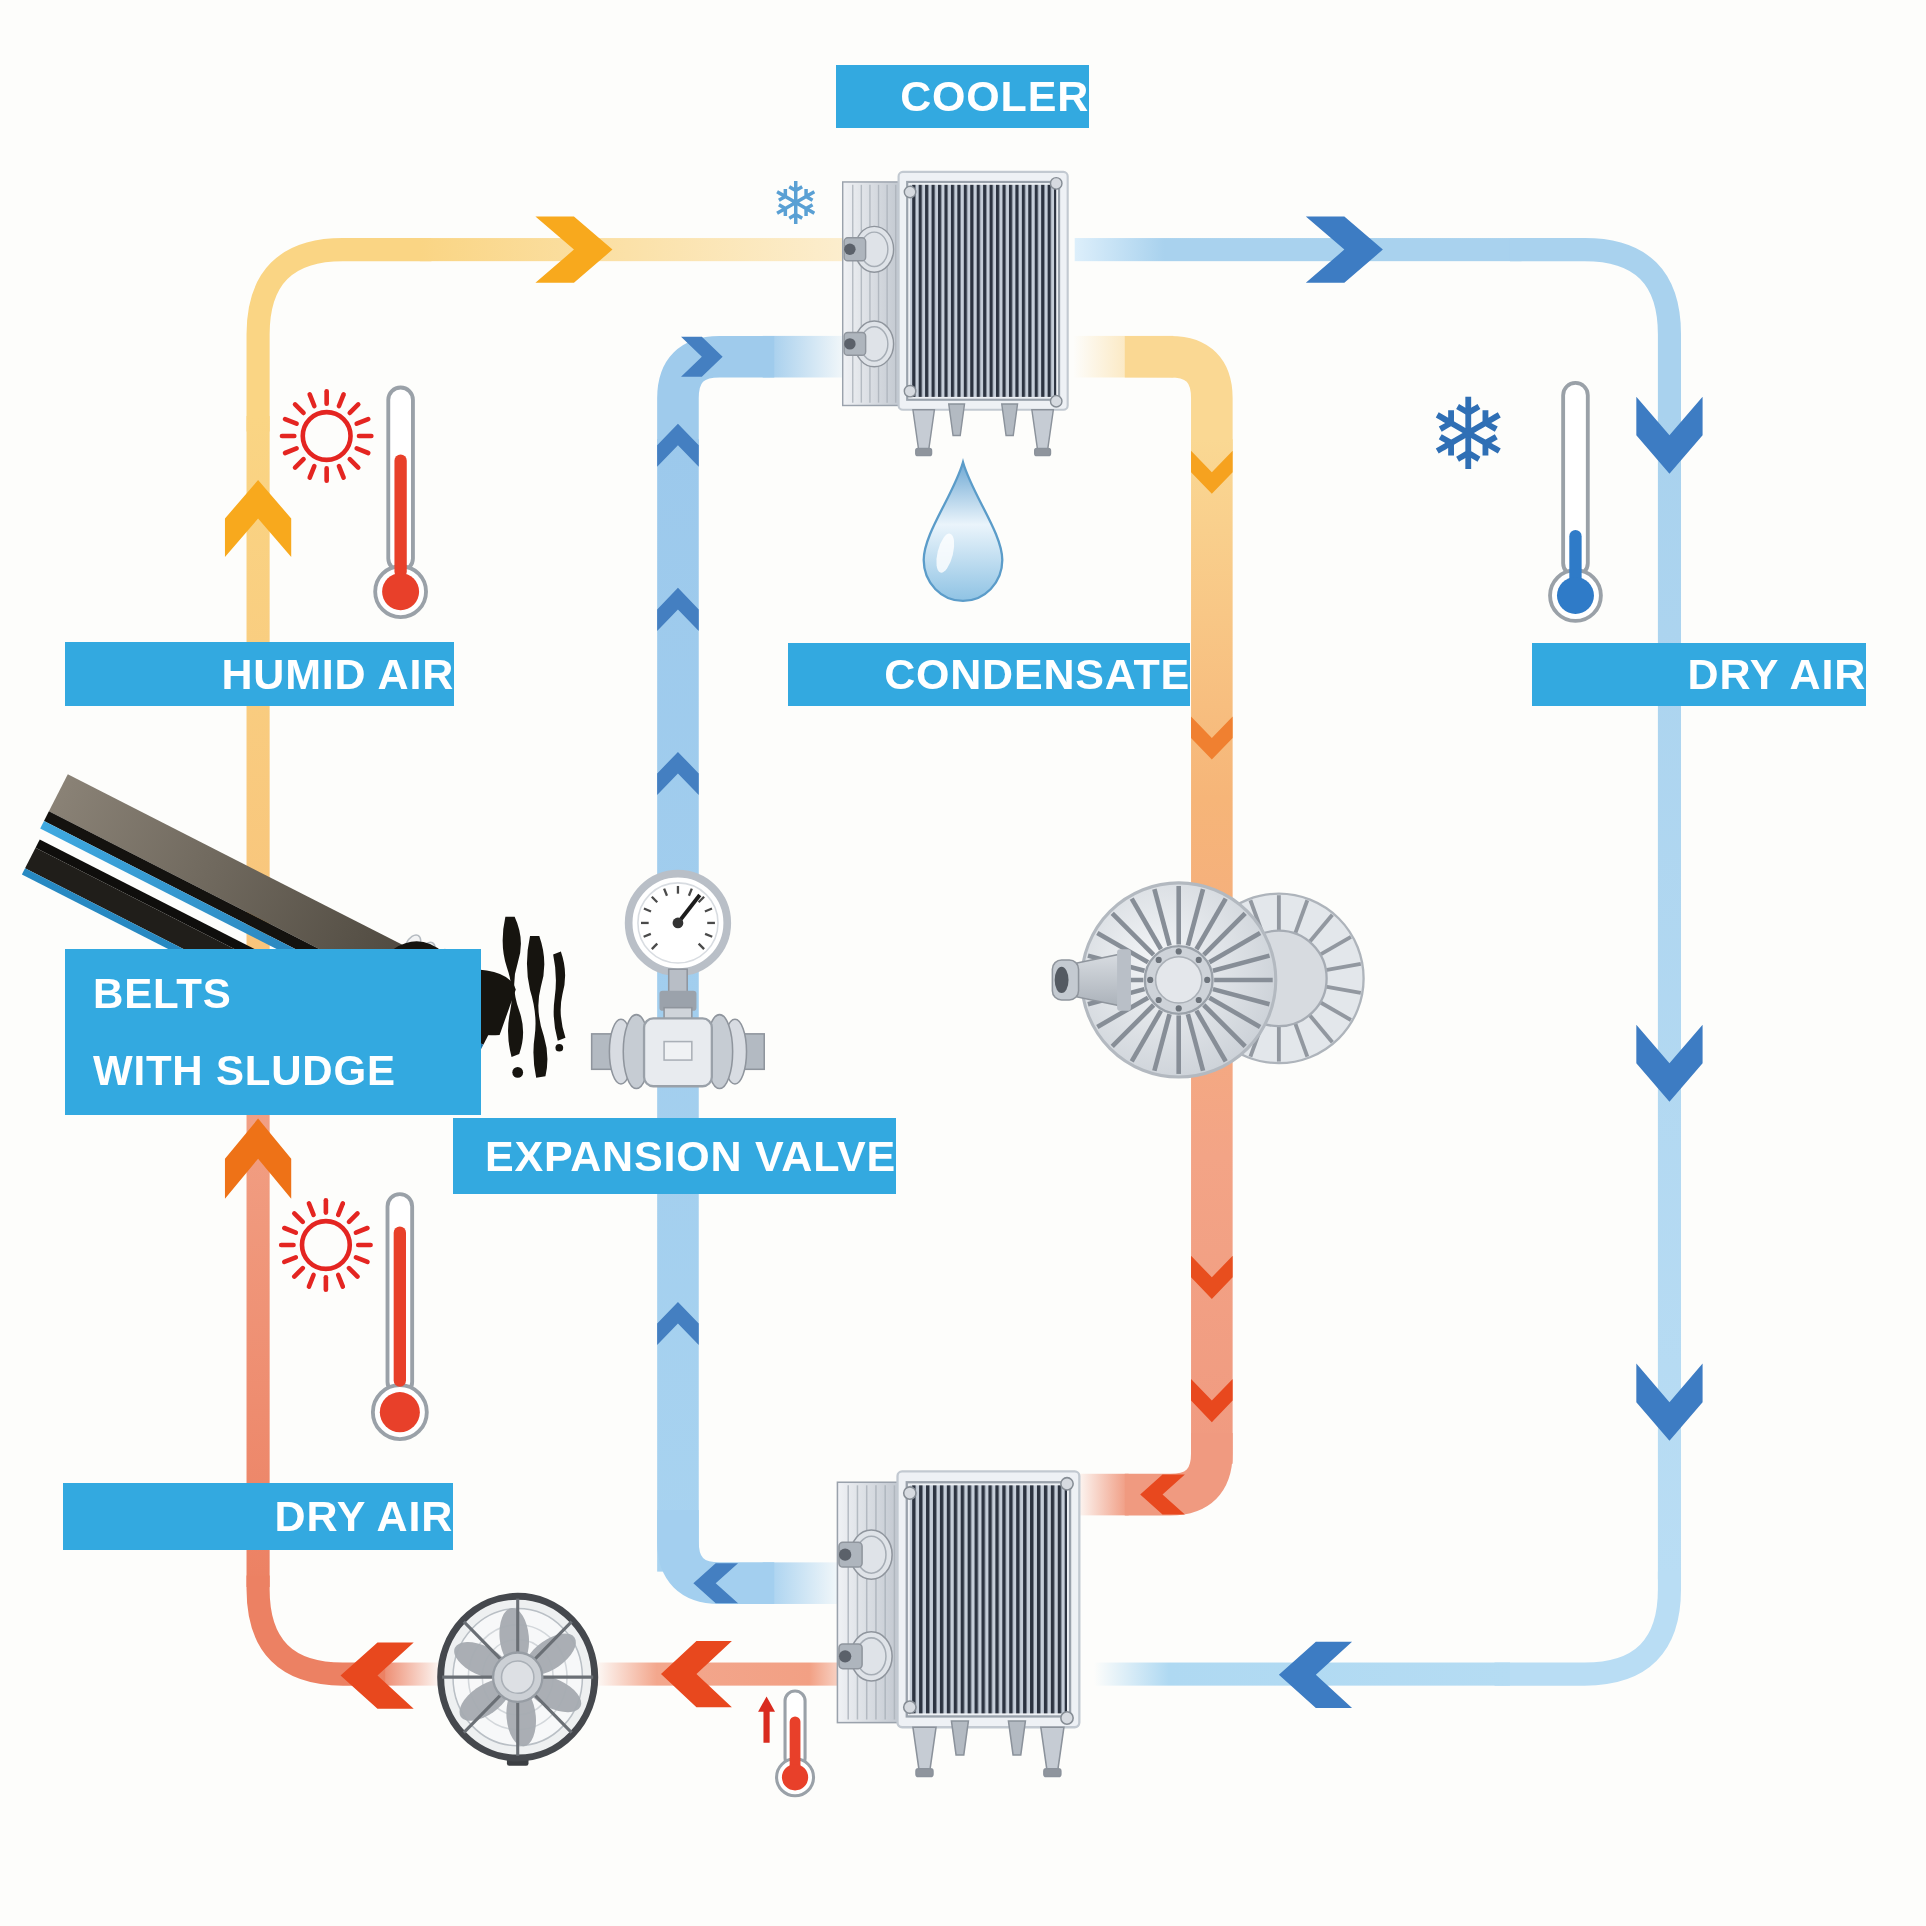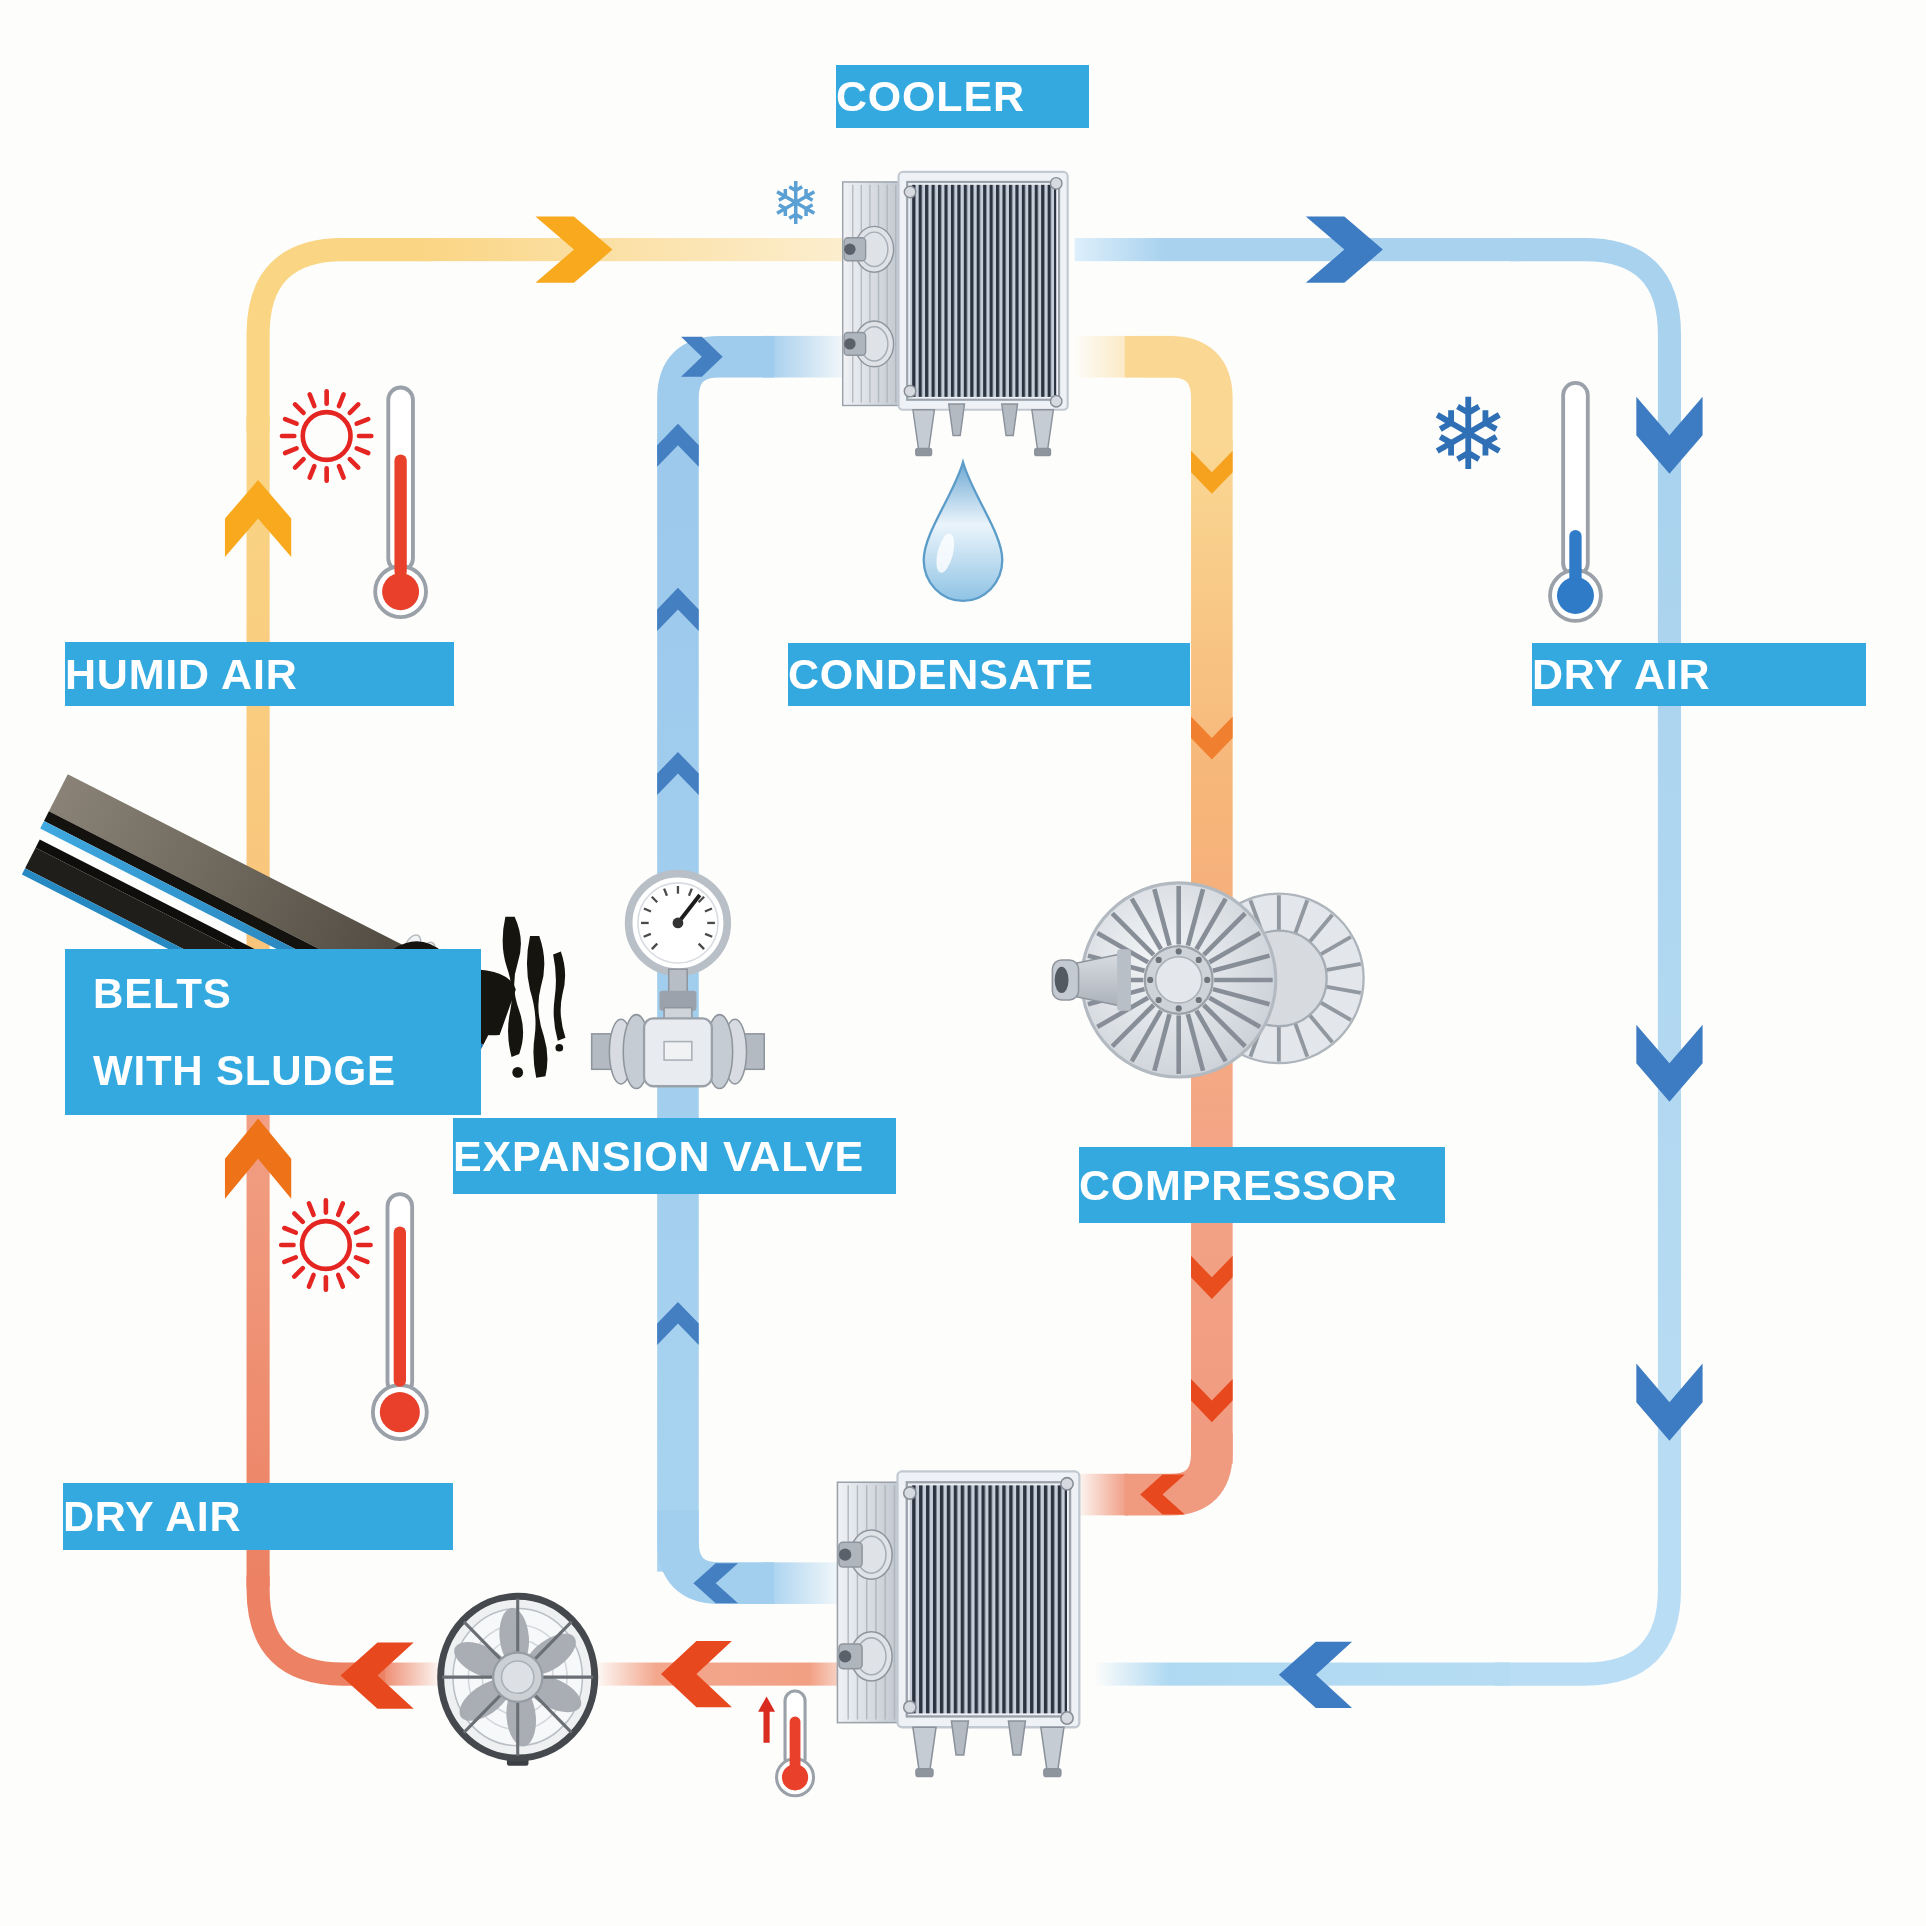--- a/index.html
+++ b/index.html
@@ -1,21 +1,21 @@
 <!DOCTYPE html>
 <html style="--label_background: #33A9E0; --label_text: #FFFFFF; --humid_air_path: #FAD584; --hot_air_path: #F3A78D; --cold_air_path: #A9D2EE; --refrigerant_cold_path: #9FCBEC; --refrigerant_hot_top: #FAD893; --refrigerant_hot_bottom: #F09A80; --arrow_yellow: #F8A91D; --arrow_orange: #EE7217; --arrow_blue: #3D7CC3; --arrow_inner_blue: #447FC1; --arrow_red: #E8481E; --thermometer_hot: #E8402A; --thermometer_cold: #2F7BC8; --sun: #E42521; --snowflake_light: #5AA0D4; --snowflake_dark: #2F6FB5; --water_drop: #8FC3E4;font-size:12.3px"><head>
 <meta charset="utf-8">
 <style>
   html,body{margin:0;padding:0;background:#fff;}
   #canvas{position:relative;width:1926px;height:1926px;background:#fdfdfb;overflow:hidden;
           font-family:"Liberation Sans",sans-serif;}
   #pipes{position:absolute;left:0;top:0;width:1926px;height:1926px;}
   .tag{position:absolute;background:var(--label_background,#33A9E0);color:var(--label_text,#fff);
        font-weight:bold;font-size:43px;line-height:1;display:flex;align-items:center;
-       justify-content:flex-start;letter-spacing:0.8px;z-index:5;}
+       justify-content:flex-end;letter-spacing:0.8px;z-index:5;}
   .tag.two-line{flex-direction:column;align-items:flex-start;justify-content:center;
        padding-left:28px;row-gap:23px;font-size:42px;}
   .snow{position:absolute;z-index:4;font-family:"DejaVu Sans",sans-serif;line-height:1;}
 </style>
 </head>
 <body>
 
 <div id="canvas">
 
 <svg id="pipes" viewBox="0 0 2500 2500">
@@ -471,23 +471,20 @@
 
   <div class="tag two-line" style="left:65px;top:949px;width:388px;height:166px;gap:35px;">
     <span>BELTS</span>
     <span>WITH SLUDGE</span>
   </div>
 
   <div class="tag" style="left:453px;top:1086px;width:443px;height:76px;margin-top:32px;">
       <span>EXPANSION VALVE</span>
     </div>
 
-  <div class="tag" style="left:1079px;top:1147px;width:366px;height:76px;">
-      <span>COMPRESSOR</span>
-    </div>
 
   <div class="tag" style="left:63px;top:1483px;width:390px;height:67px;">
       <span>DRY AIR</span>
     </div>
 
 
 
 </div>
 
 

